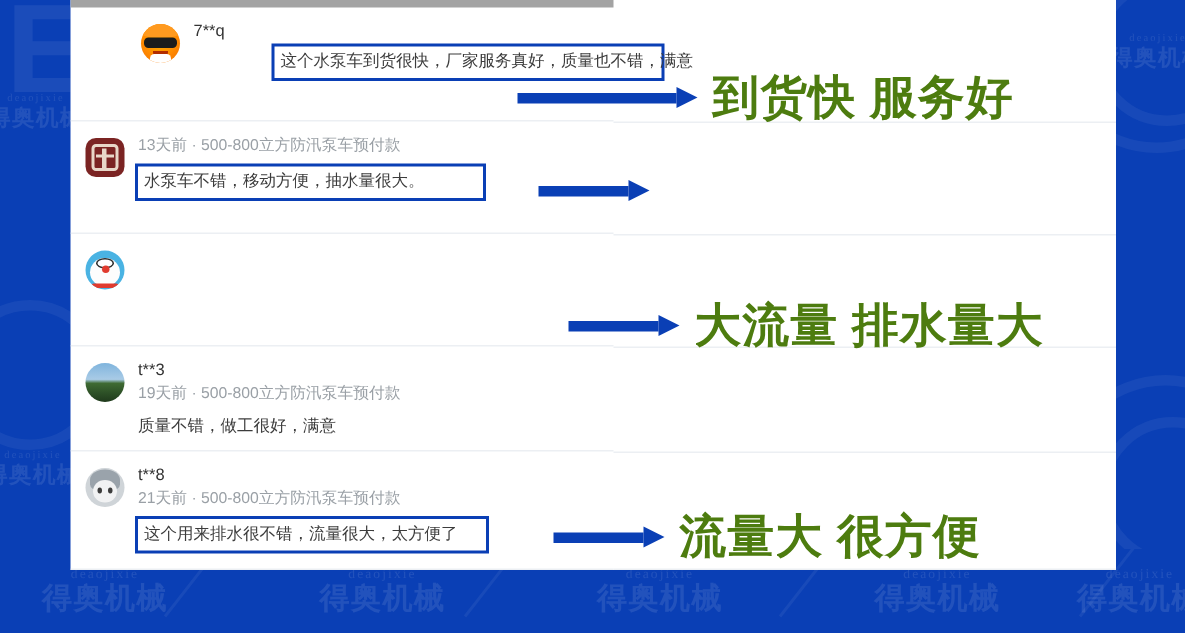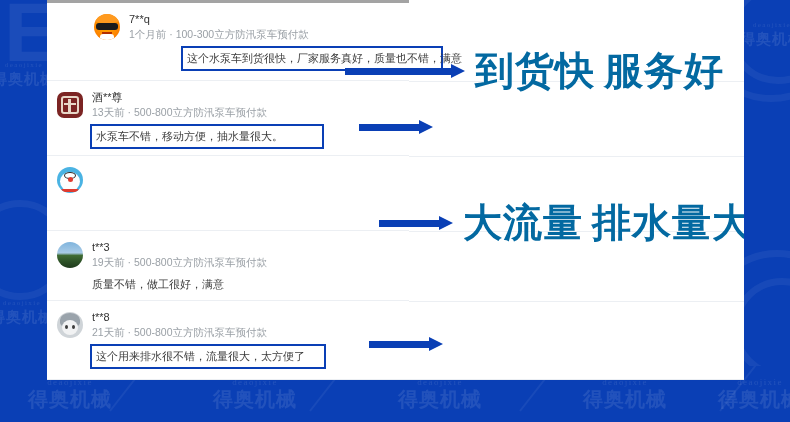--- a/index.html
+++ b/index.html
@@ -115,21 +115,21 @@
   }
 
   .review {
     position: relative;
     box-sizing: border-box;
     padding: 9px 8px 9px 10px;
     border-bottom: 1px solid #eceff3;
     display: flex;
     align-items: flex-start;
   }
-  .review.first { border-top: 3px solid #a3a3a3; padding-left: 47px; }
+  .review.first { border-top: 5px solid #a3a3a3; padding-left: 47px; }
   .review.h82  { height: 81px; }
   .review.h75  { height: 75px; }
   .review.h70  { height: 70px; }
   .review.h79  { height: 79px; justify-content: space-between; }
 
   .avatar {
     width: 26px;
     height: 26px;
     border-radius: 50%;
     flex: 0 0 26px;
@@ -212,23 +212,23 @@
     top: 0;
     width: 397px;
     height: 380px;
   }
   .callout-row {
     position: absolute;
     display: flex;
     align-items: center;
   }
   .headline {
-    font-size: 39px;
+    font-size: 31px;
     font-weight: bold;
-    color: #0369a1;
+    color: #4d7c0f;
     letter-spacing: 1px;
     white-space: nowrap;
     font-family: "Liberation Sans", "DejaVu Sans", sans-serif;
   }
   .headline .gap { display: inline-block; width: 9px; }
 
   .arrow {
     position: relative;
     height: 14px;
     margin-right: 10px;
@@ -330,33 +330,31 @@
 
       <div class="review first h82">
         <div class="avatar av-emoji">
           <div class="hair"></div>
             <div class="glasses"></div>
             <div class="mouth"></div>
             <div class="body"></div>
         </div>
         <div class="review-body">
           <div class="reviewer-name">7**q</div>
-          <div class="review-meta">1个月前 · 100-300立方防汛泵车预付款</div>
           <div class="review-text boxed box-w1">这个水泵车到货很快，厂家服务真好，质量也不错，满意</div>
         </div>
       </div>
 
       <div class="review h75">
         <div class="avatar av-seal">
           <div class="sq"></div>
             <div class="bar"></div>
             <div class="bar2"></div>
         </div>
         <div class="review-body">
-          <div class="reviewer-name">酒**尊</div>
           <div class="review-meta">13天前 · 500-800立方防汛泵车预付款</div>
           <div class="review-text boxed box-w2">水泵车不错，移动方便，抽水量很大。</div>
         </div>
       </div>
 
       <div class="review h75">
         <div class="avatar av-doraemon">
           <div class="face"></div>
             <div class="eyes"></div>
             <div class="nose"></div>
@@ -412,17 +410,18 @@
             <div class="head"></div>
         </div>
         <div class="headline"><span>大流量</span><span class="gap"></span><span>排水量大</span></div>
       </div>
 
       <div class="callout-row" style="left:22px; top:337px;">
         <div class="arrow" style="width:74px;">
           <div class="shaft" style="width:60px;"></div>
             <div class="head"></div>
         </div>
+        <div class="headline"><span>流量大</span><span class="gap"></span><span>很方便</span></div>
       </div>
 
     </div>
   </div>
 </div>
 
 </body></html>

